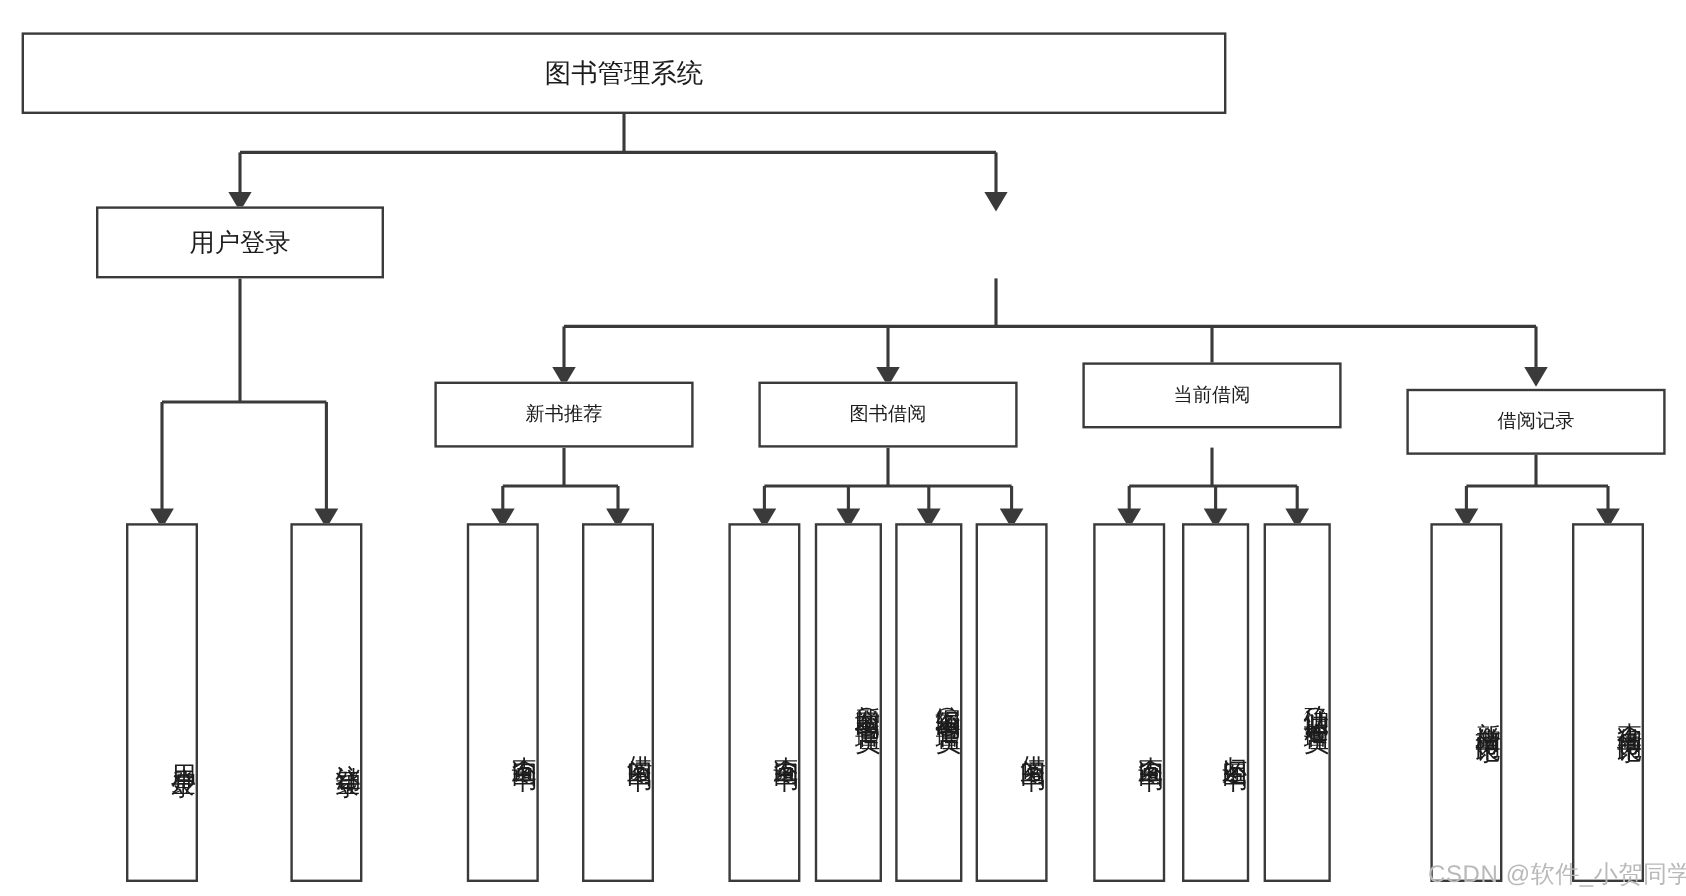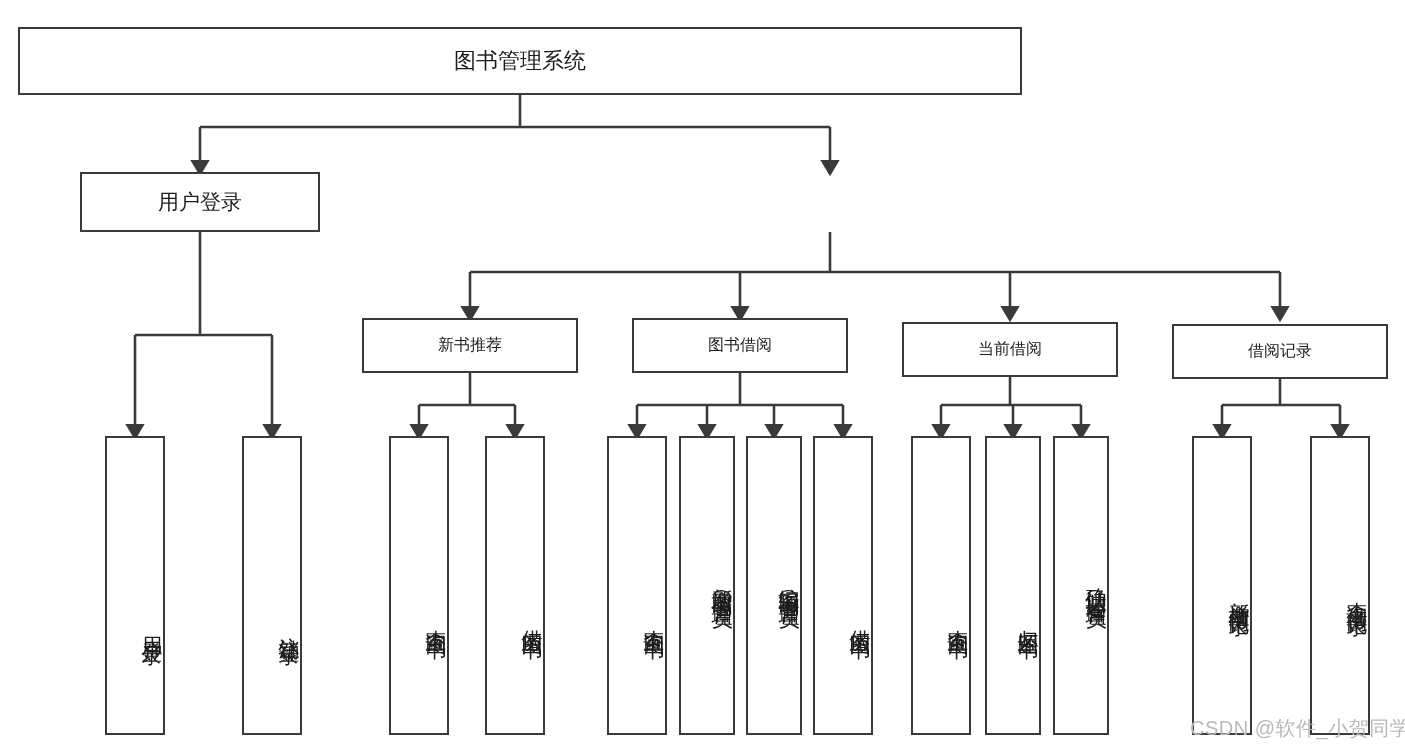--- a/index.html
+++ b/index.html
@@ -135,21 +135,21 @@
   <div class="node lvl2" style="left:80px; top:172px; width:240px; height:60px;">
     <span class="label">用户登录</span>
   </div>
 
   <div class="node lvl3" style="left:362px; top:318px; width:216px; height:55px;">
     <span class="label">新书推荐</span>
   </div>
   <div class="node lvl3" style="left:632px; top:318px; width:216px; height:55px;">
     <span class="label">图书借阅</span>
   </div>
-  <div class="node lvl3" style="left:902px; top:322px; width:216px; height:55px;">
+  <div class="node lvl3" style="left:902px; top:302px; width:216px; height:55px;">
     <span class="label">当前借阅</span>
   </div>
   <div class="node lvl3" style="left:1172px; top:324px; width:216px; height:55px;">
     <span class="label">借阅记录</span>
   </div>
 
   <div class="node leaf" style="left:105px; top:436px; width:60px; height:299px; padding-top:88px;">
     <span class="label">用户登录</span>
   </div>
   <div class="node leaf" style="left:242px; top:436px; width:60px; height:299px; padding-top:88px;">

